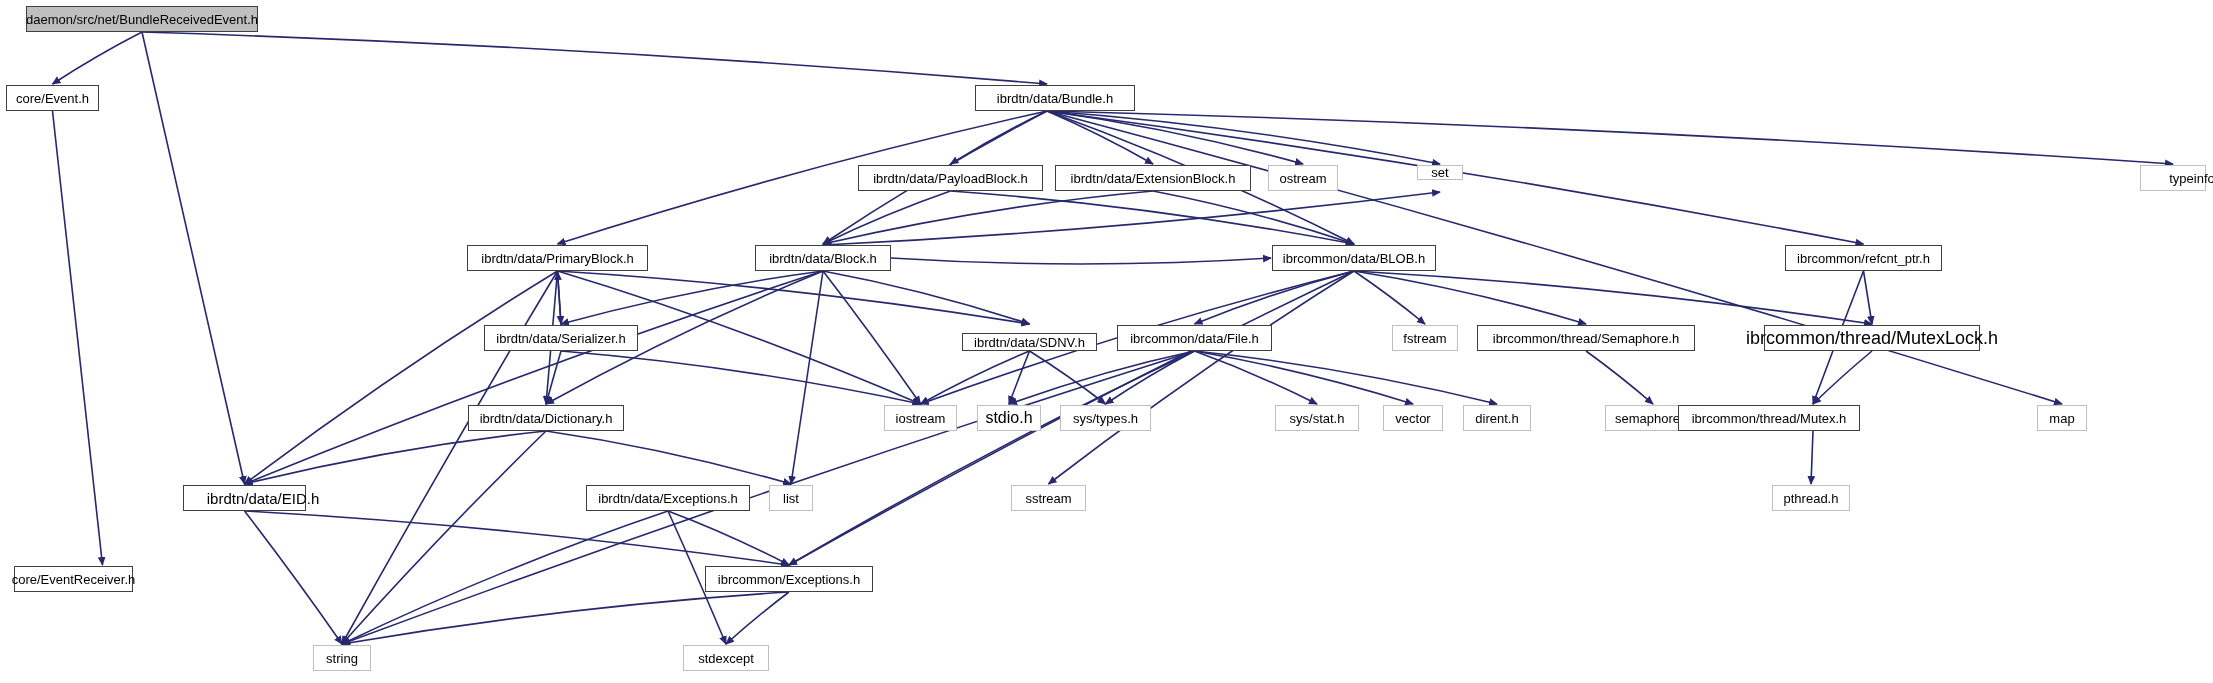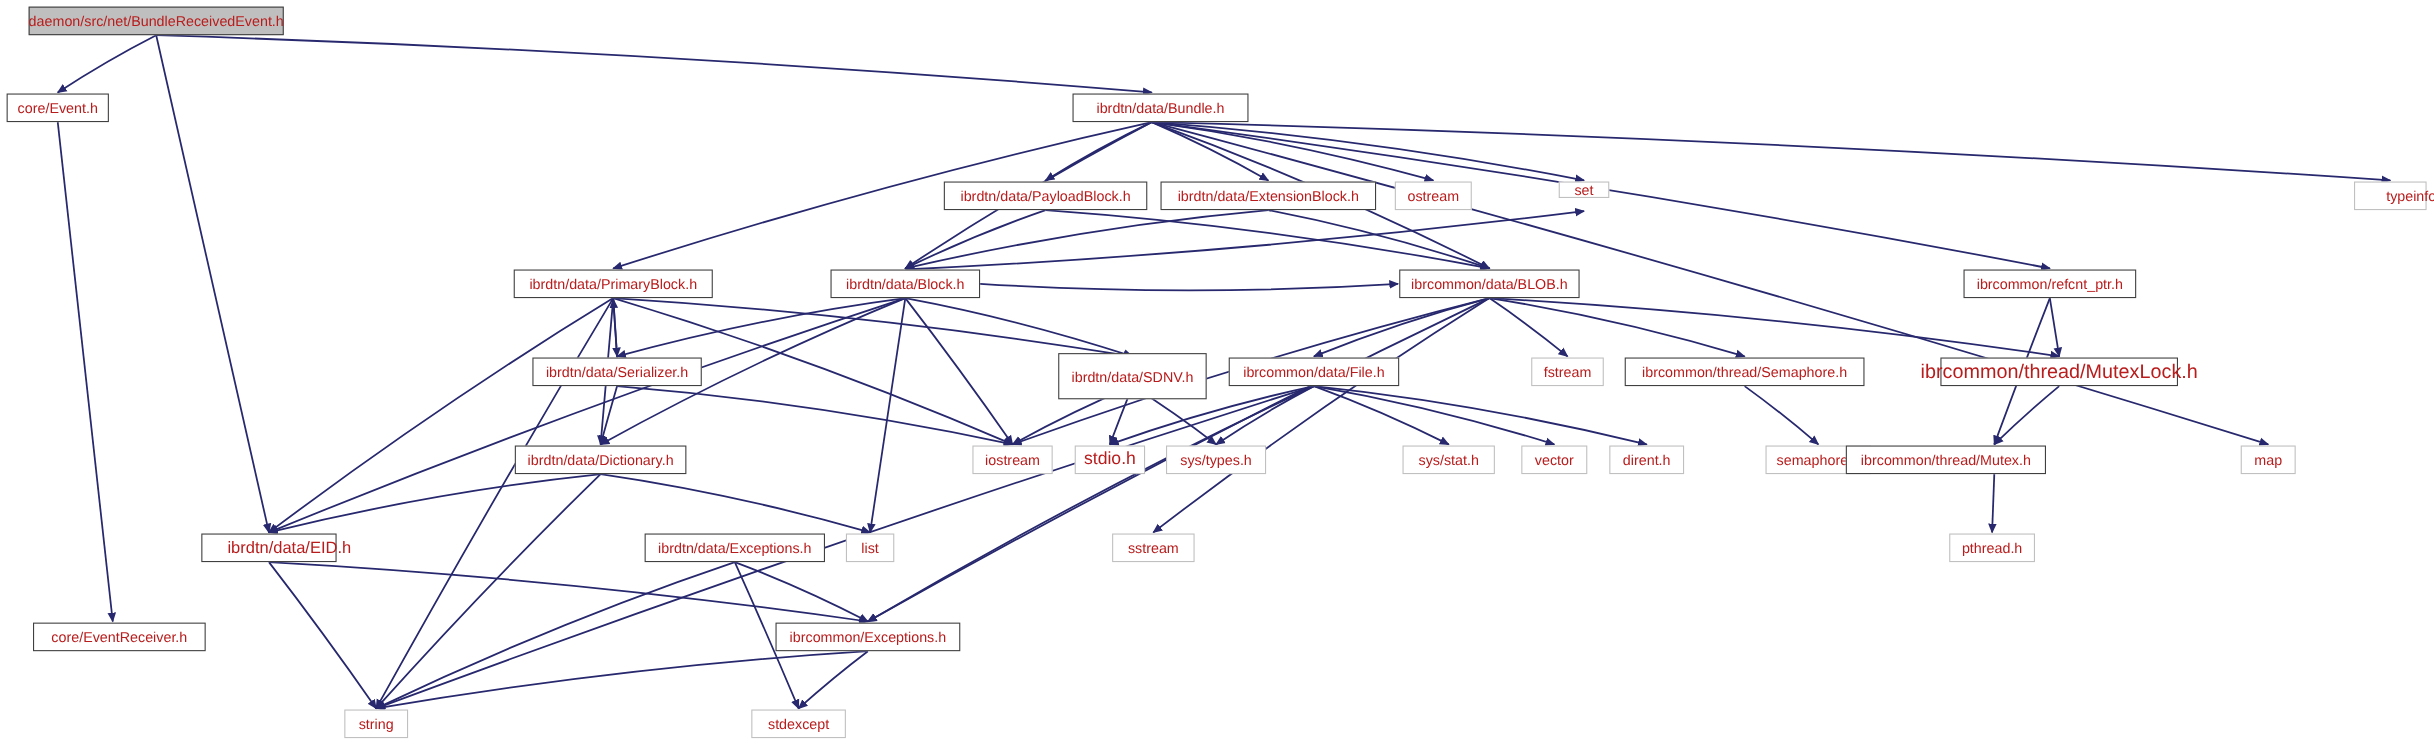--- a/index.html
+++ b/index.html
@@ -1,21 +1,21 @@
 <!DOCTYPE html>
 <html><head>
 <meta charset="utf-8">
 <style>
   html,body{margin:0;padding:0;background:#ffffff;}
   #canvas{position:relative;width:2213px;height:683px;background:#ffffff;
           font-family:"Liberation Sans","DejaVu Sans",sans-serif;}
   svg#edges{position:absolute;left:0;top:0;width:2213px;height:683px;}
   .node{position:absolute;box-sizing:border-box;display:flex;align-items:center;
         justify-content:center;background:#ffffff;border:1px solid #c0c0c0;
-        color:#b91c1c;white-space:nowrap;z-index:5;}
+        color:#000000;white-space:nowrap;z-index:5;}
   .node.hdr{border:1px solid #404040;}
   .node.root{background:#bfbfbf;border:1px solid #404040;}
   .node span{display:block;line-height:1;padding:0 6px;}
 </style>
 </head>
 <body>
 
 <div id="canvas">
   <svg id="edges" viewBox="0 0 2213 683">
     <defs>
@@ -126,21 +126,21 @@
       </div>
       <div class="node hdr" style="left: 1272px; top: 245px; width: 164px; height: 26px; font-size: 13px;">
         <span>ibrcommon/data/BLOB.h</span>
       </div>
       <div class="node hdr" style="left: 1785px; top: 245px; width: 157px; height: 26px; font-size: 13px;">
         <span>ibrcommon/refcnt_ptr.h</span>
       </div>
       <div class="node hdr" style="left: 484px; top: 325px; width: 154px; height: 26px; font-size: 13px;">
         <span>ibrdtn/data/Serializer.h</span>
       </div>
-      <div class="node hdr" style="left: 962px; top: 321px; width: 135px; height: 42px; font-size: 13px;">
+      <div class="node hdr" style="left: 962px; top: 333px; width: 135px; height: 18px; font-size: 13px;">
         <span>ibrdtn/data/SDNV.h</span>
       </div>
       <div class="node hdr" style="left: 1117px; top: 325px; width: 155px; height: 26px; font-size: 13px;">
         <span>ibrcommon/data/File.h</span>
       </div>
       <div class="node sys" style="left: 1392px; top: 325px; width: 66px; height: 26px; font-size: 13px;">
         <span>fstream</span>
       </div>
       <div class="node hdr" style="left: 1477px; top: 325px; width: 218px; height: 26px; font-size: 13px;">
         <span>ibrcommon/thread/Semaphore.h</span>
@@ -186,21 +186,21 @@
       </div>
       <div class="node sys" style="left: 769px; top: 485px; width: 44px; height: 26px; font-size: 13px;">
         <span>list</span>
       </div>
       <div class="node sys" style="left: 1011px; top: 485px; width: 75px; height: 26px; font-size: 13px;">
         <span>sstream</span>
       </div>
       <div class="node sys" style="left: 1772px; top: 485px; width: 78px; height: 26px; font-size: 13px;">
         <span>pthread.h</span>
       </div>
-      <div class="node hdr" style="left: 30px; top: 566px; width: 157px; height: 26px; font-size: 13px;">
+      <div class="node hdr" style="left: 14px; top: 566px; width: 119px; height: 26px; font-size: 13px;">
         <span>core/EventReceiver.h</span>
       </div>
       <div class="node hdr" style="left: 705px; top: 566px; width: 168px; height: 26px; font-size: 13px;">
         <span>ibrcommon/Exceptions.h</span>
       </div>
       <div class="node sys" style="left: 313px; top: 645px; width: 58px; height: 26px; font-size: 13px;">
         <span>string</span>
       </div>
       <div class="node sys" style="left: 683px; top: 645px; width: 86px; height: 26px; font-size: 13px;">
         <span>stdexcept</span>

